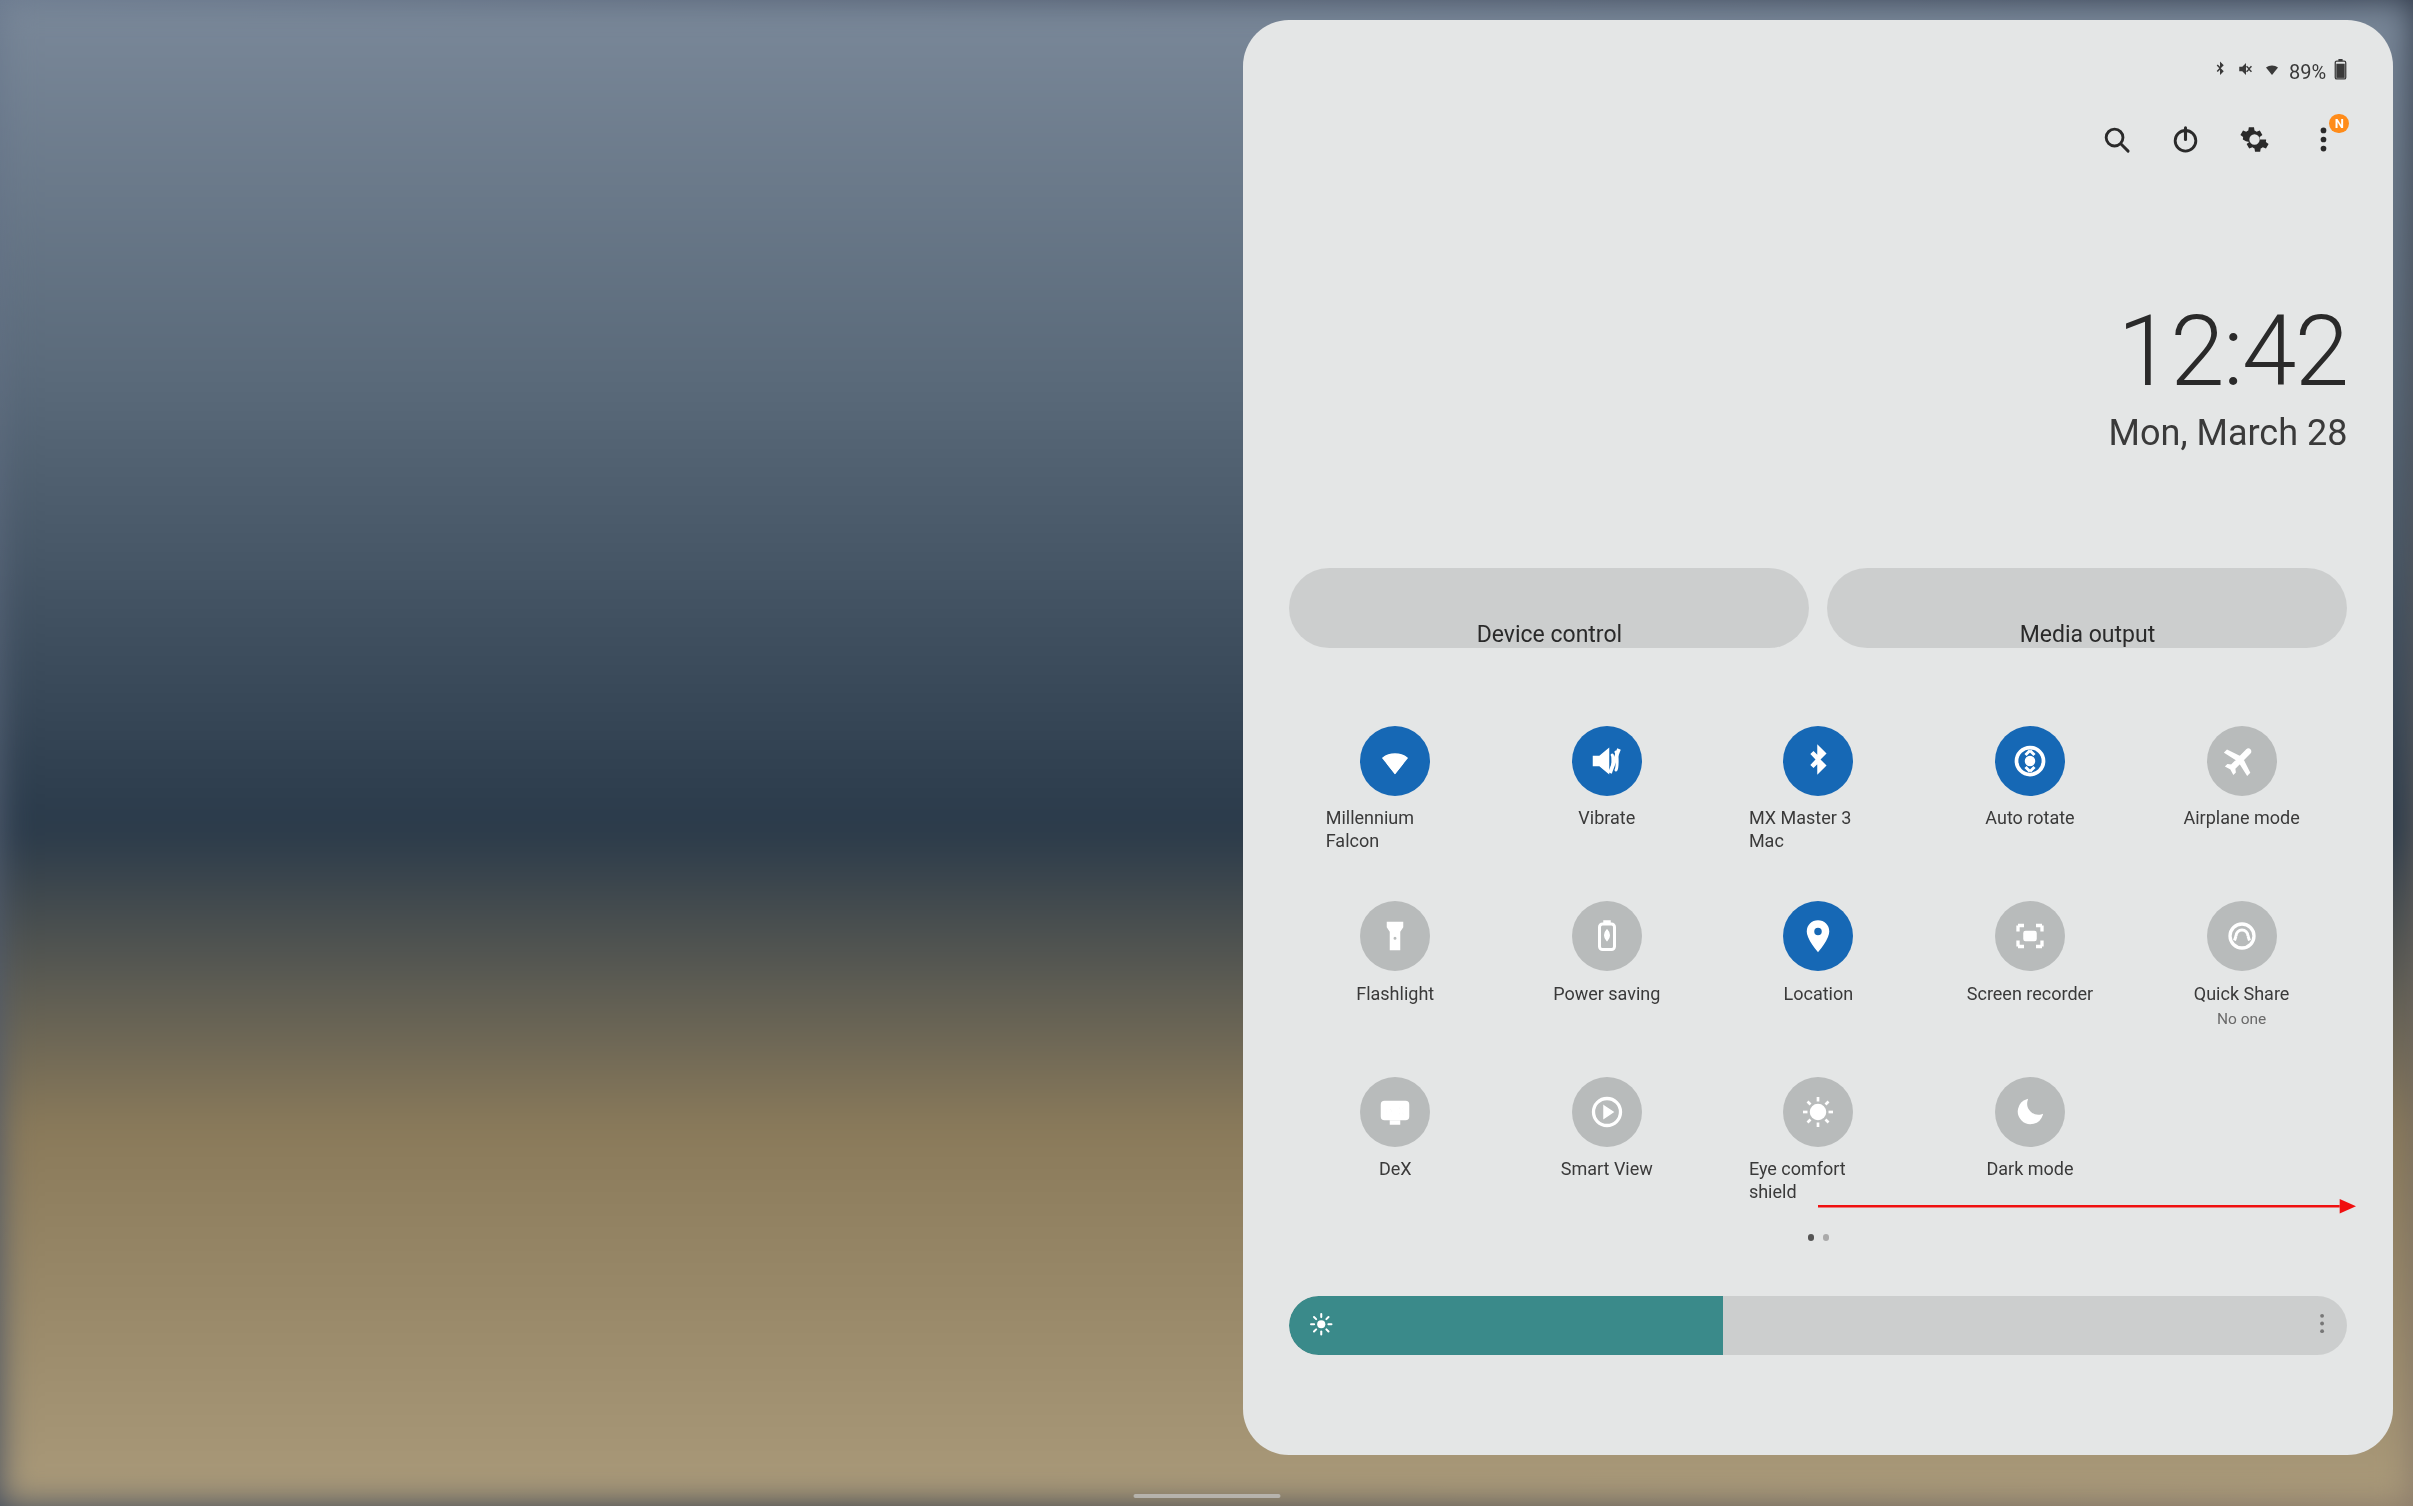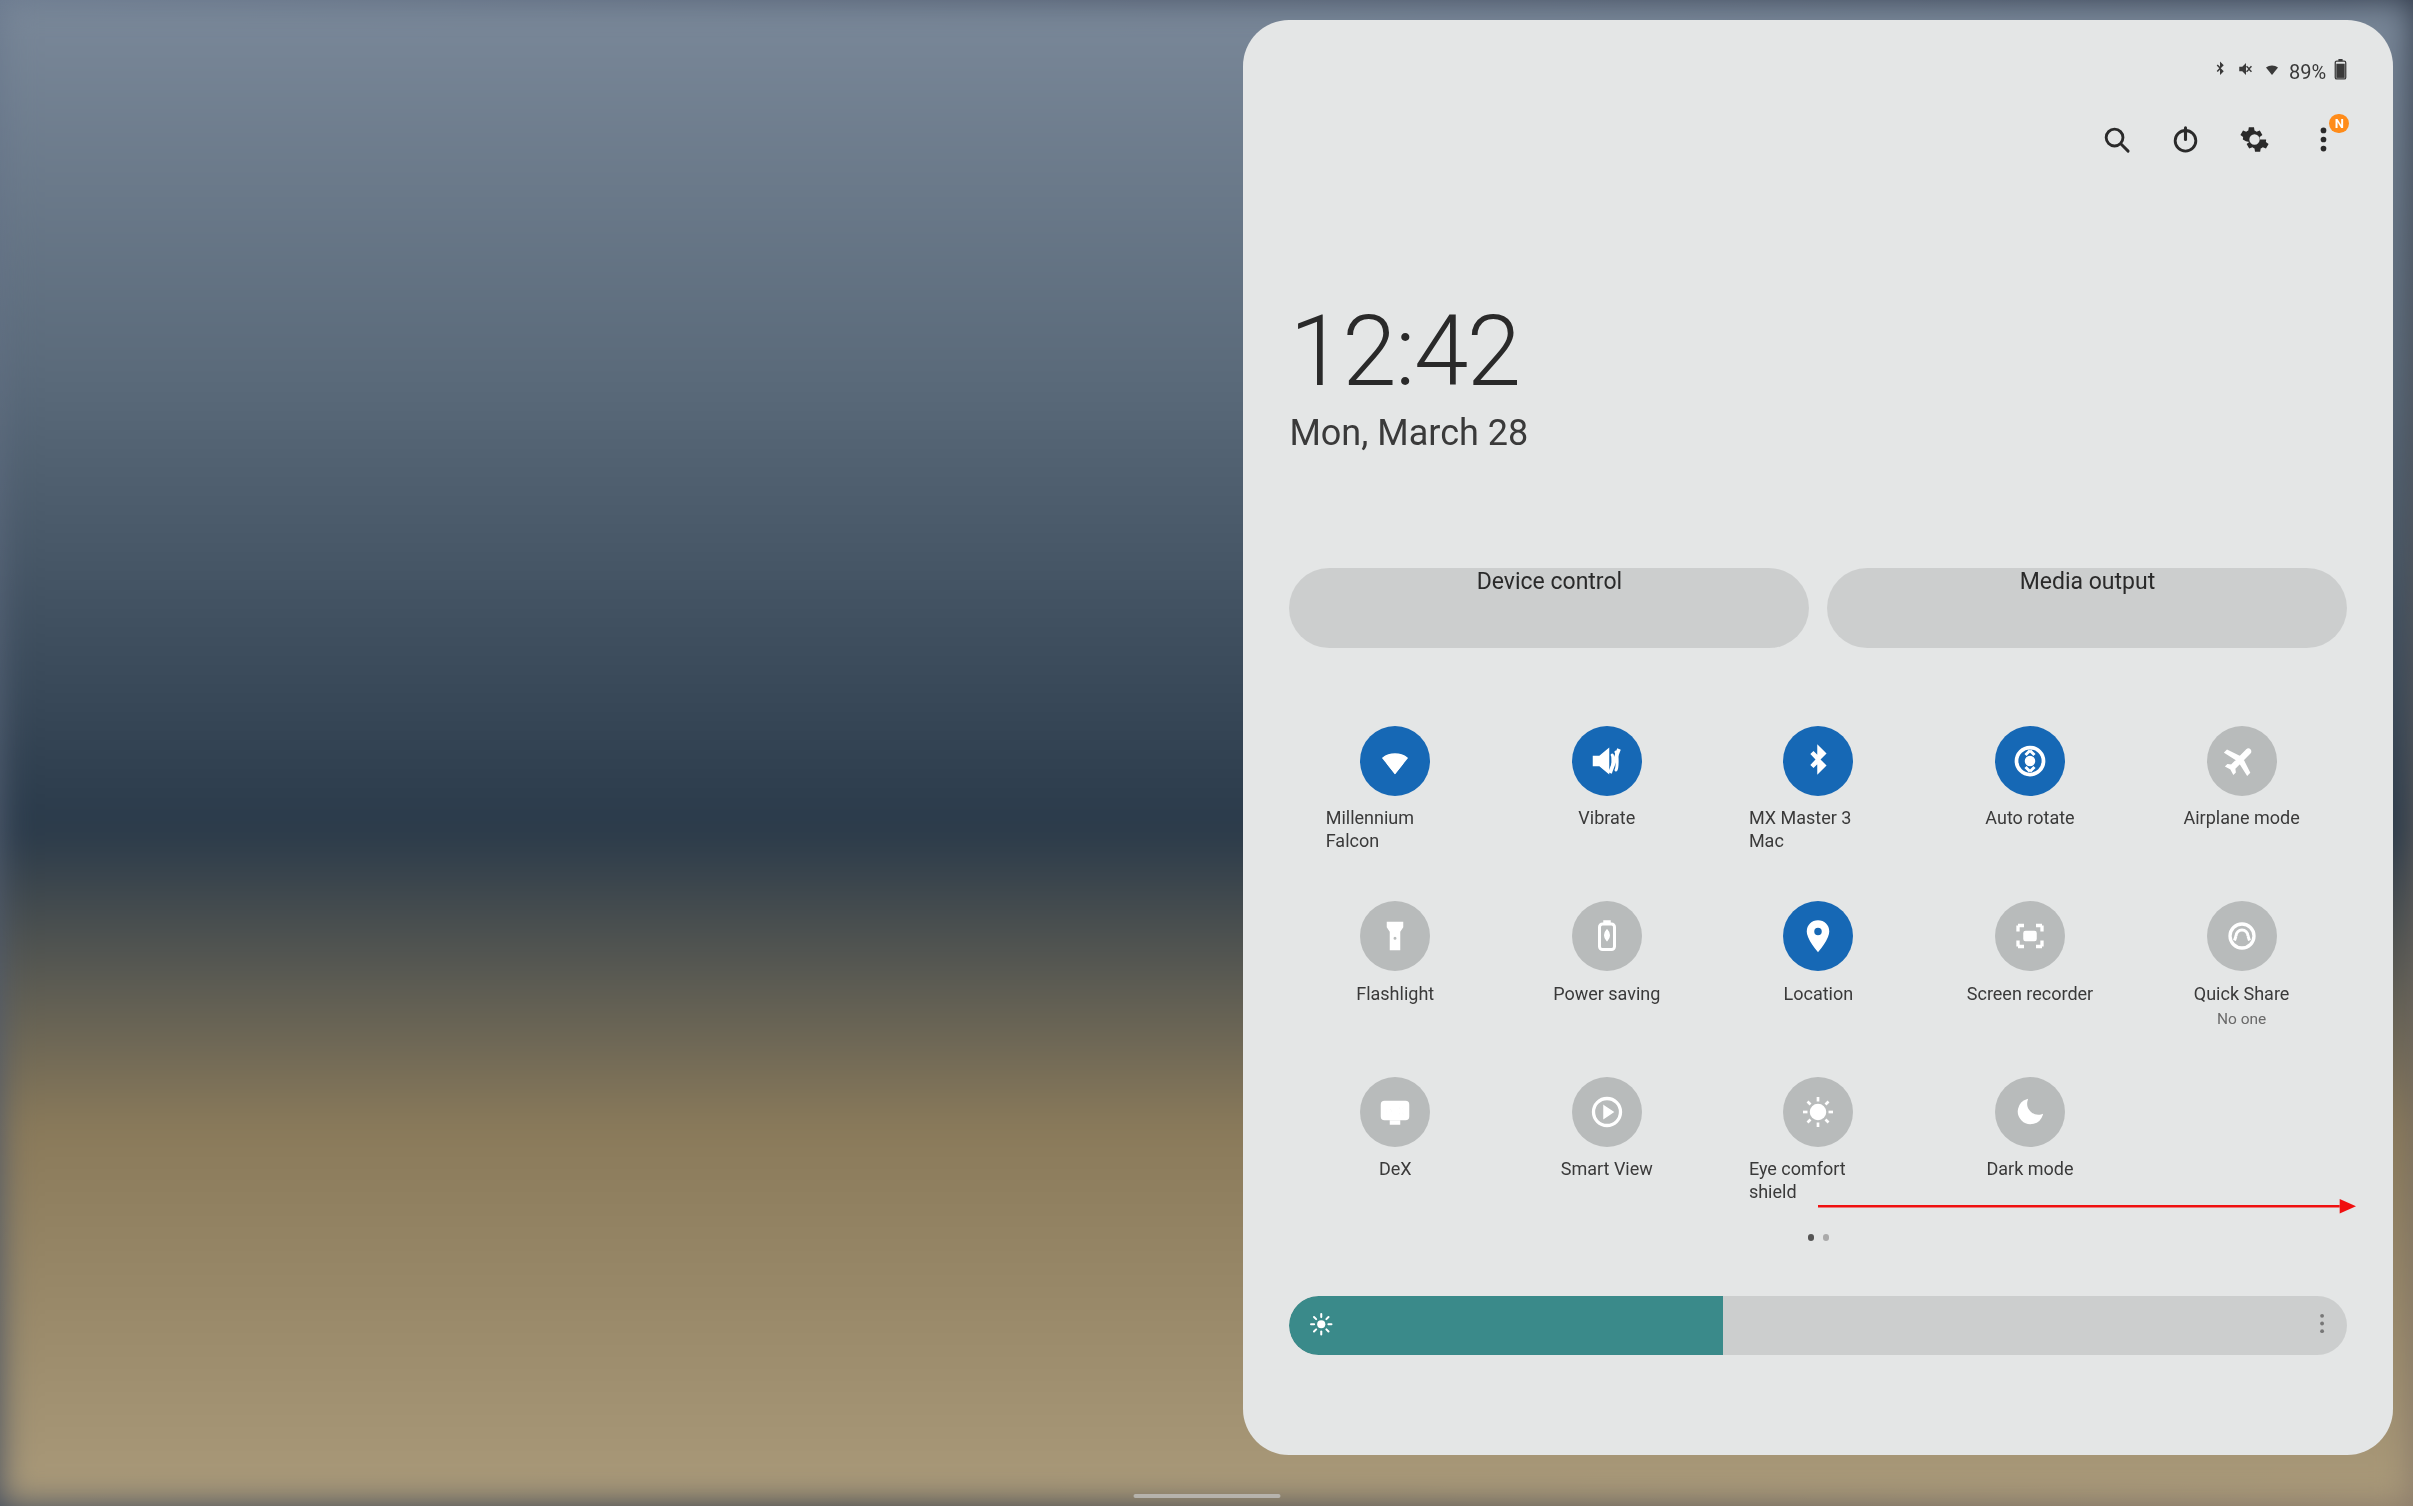--- a/index.html
+++ b/index.html
@@ -38,27 +38,27 @@
     margin-top: 38px; padding-right: 8.2px;
   }
   .icon-btn { cursor: pointer; color: #2a2a2a; position: relative; }
   .icon-btn svg { width: 31px; height: 31px; display:block;}
   .badge {
     position: absolute; top: -9.8px; right: -9.8px;
     background: #ff8c1a; color: #fff; font-size: 13px; font-weight:700;
     width: 19.6px; height:19.6px; border-radius: 50%;
     display:flex; align-items:center; justify-content:center;
   }
-  .clock-block { text-align:left; margin-top: 139px; color:#2a2a2a; }
+  .clock-block { text-align:right; margin-top: 139px; color:#2a2a2a; }
   .time { font-size: 98px; font-weight: 300; letter-spacing: -1.6px; }
   .date { font-size: 36px; font-weight: 400; margin-top: 3.3px; color:#3a3a3a; }
   .pill-row { display:flex; gap: 18px; margin-top: 114px; }
   .pill {
     flex:1; height: 80px; background: rgba(0,0,0,0.10); border-radius: 41px;
-    display:flex; align-items:flex-start; justify-content:center;
+    display:flex; align-items:flex-end; justify-content:center;
     font-size: 23px; color:#2a2a2a; cursor:pointer;
   }
   .tiles { margin-top: 78px; display:grid; grid-template-columns: repeat(5,1fr); row-gap: 49px; }
   .tile { display:flex; flex-direction:column; align-items:center; gap:11.4px; cursor:pointer; }
   .tile-circle {
     width: 70px; height:70px; border-radius:50%;
     display:flex; align-items:center; justify-content:center;
   }
   .tile-circle.on { background:#1668b5; }
   .tile-circle.off { background:#b8bbbb; }

